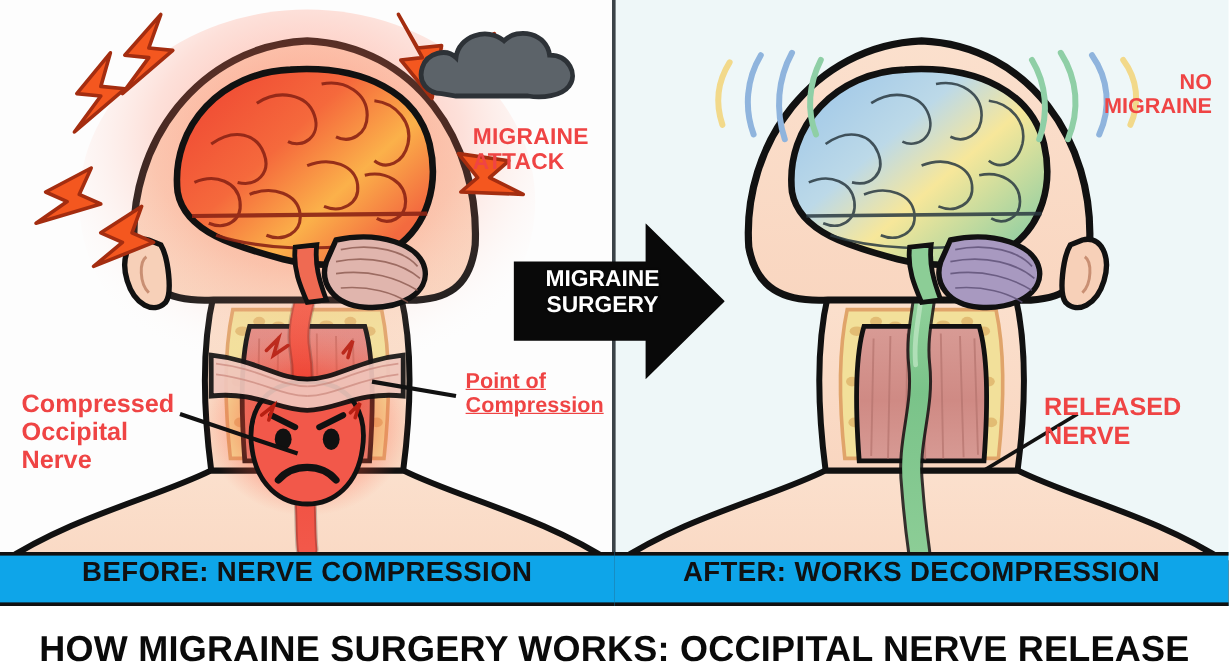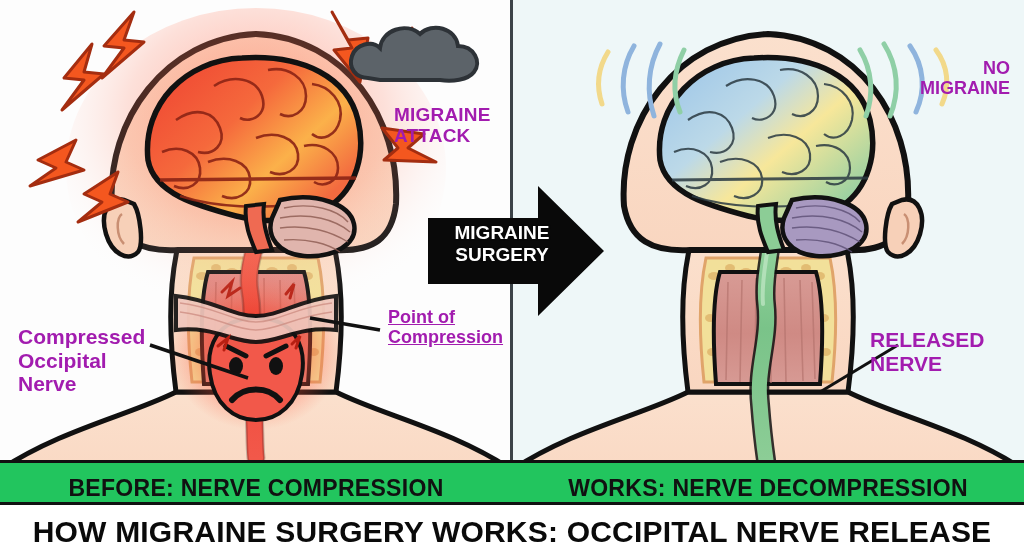--- a/index.html
+++ b/index.html
@@ -4,27 +4,27 @@
 <title>Migraine Surgery Infographic</title>
 <style>
   html,body{margin:0;padding:0;background:#fff;}
   body{font-family:"Liberation Sans",sans-serif;}
   #stage{position:relative;width:1024px;height:559px;overflow:hidden;background:#ffffff;}
   .panel{position:absolute;top:0;height:505px;}
   #panel-left{left:0;width:512px;background:#fdfdfd;}
   #panel-right{left:512px;width:512px;background:#eef7f8;}
   #divider{position:absolute;left:510px;top:0;width:3px;height:505px;background:#3b4348;z-index:40;}
   svg.art{position:absolute;left:0;top:0;width:100%;height:100%;display:block;}
-  .cap-band{position:absolute;top:460px;height:45px;background:#22c55e;border-top:3px solid #111;border-bottom:3px solid #111;box-sizing:border-box;display:flex;align-items:flex-end;justify-content:center;z-index:45;}
+  .cap-band{position:absolute;top:460px;height:45px;background:#0ea5e9;border-top:3px solid #111;border-bottom:3px solid #111;box-sizing:border-box;display:flex;align-items:flex-start;justify-content:center;z-index:45;}
   #cap-left{left:0;width:512px;}
   #cap-right{left:512px;width:512px;}
   .cap-text{font-family:"Liberation Sans",sans-serif;font-weight:bold;font-size:23px;letter-spacing:.3px;color:#111;white-space:nowrap;}
-  #title-bar{position:absolute;left:0;top:505px;width:1024px;height:54px;background:#fff;display:flex;align-items:center;justify-content:center;z-index:45;}
+  #title-bar{position:absolute;left:0;top:505px;width:1024px;height:54px;background:#fff;display:flex;align-items:flex-end;justify-content:center;z-index:45;}
   #title-text{font-family:"Liberation Sans",sans-serif;font-weight:bold;font-size:30px;letter-spacing:.2px;color:#0a0a0a;white-space:nowrap;}
-  .lbl{position:absolute;z-index:35;font-family:"Liberation Sans",sans-serif;font-weight:bold;color:#a21caf;line-height:1.12;white-space:pre-line;}
+  .lbl{position:absolute;z-index:35;font-family:"Liberation Sans",sans-serif;font-weight:bold;color:#ef4444;line-height:1.12;white-space:pre-line;}
   #lbl-migraine-attack{left:394px;top:104px;font-size:19px;letter-spacing:.2px;}
   #lbl-compressed{left:18px;top:325px;font-size:21px;}
   #lbl-point{left:388px;top:307px;font-size:18px;text-decoration:underline;}
   #lbl-no-migraine{right:14px;top:58px;font-size:18px;text-align:right;}
   #lbl-released{left:870px;top:328px;font-size:21px;}
   #arrow-wrap{position:absolute;left:428px;top:186px;width:176px;height:130px;z-index:50;}
   #arrow-text{position:absolute;left:14px;top:36px;width:120px;text-align:center;color:#fff;font-family:"Liberation Sans",sans-serif;font-weight:bold;font-size:19px;line-height:1.18;white-space:pre-line;z-index:51;text-shadow:0 0 2px rgba(0,0,0,.5);}
 </style>
 </head>
 <body>
@@ -304,20 +304,20 @@
       <path d="M0 32 L 110 32 L 110 0 L 176 65 L 110 130 L 110 98 L 0 98 Z" fill="#090909"></path>
     </svg>
     <div id="arrow-text">MIGRAINE
 SURGERY</div>
   </div>
 
   <div class="cap-band" id="cap-left">
     <span class="cap-text">BEFORE: NERVE COMPRESSION</span>
   </div>
   <div class="cap-band" id="cap-right">
-    <span class="cap-text">WORKS: NERVE DECOMPRESSION</span>
+    <span class="cap-text">AFTER: WORKS DECOMPRESSION</span>
   </div>
 
   <div id="title-bar">
     <span id="title-text">HOW MIGRAINE SURGERY WORKS: OCCIPITAL NERVE RELEASE</span>
   </div>
 
 </div>
 
 </body></html>

